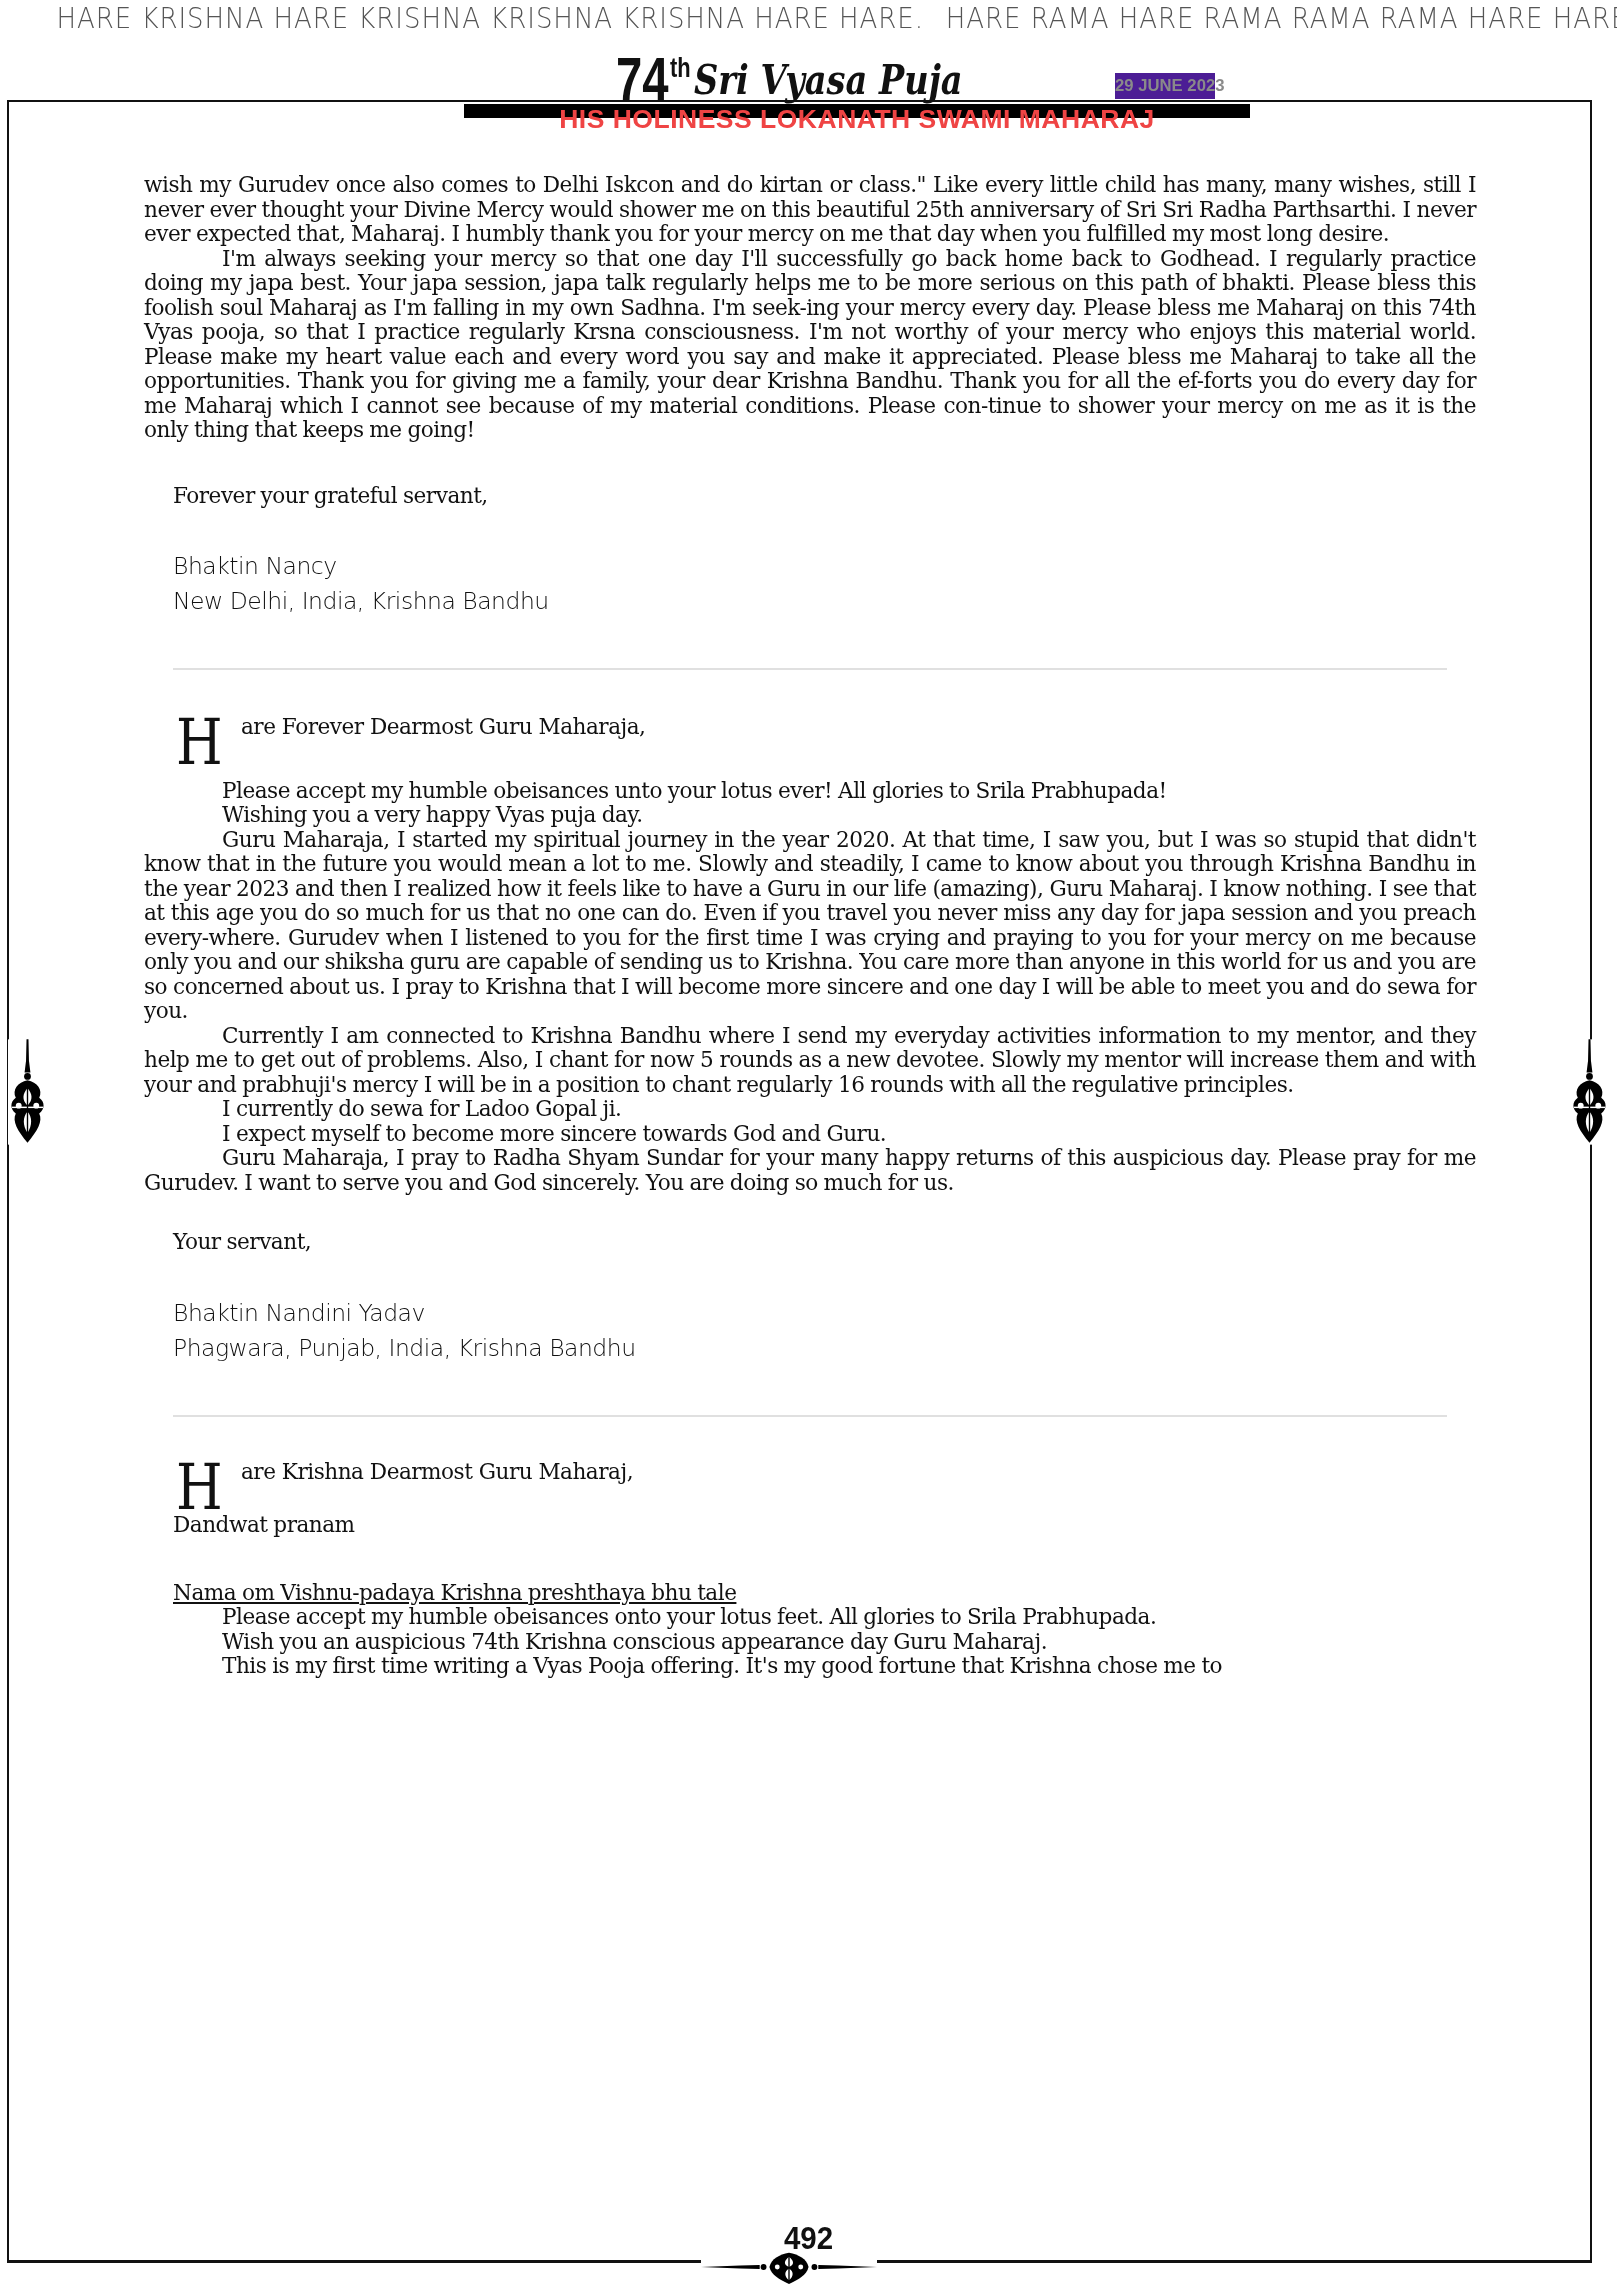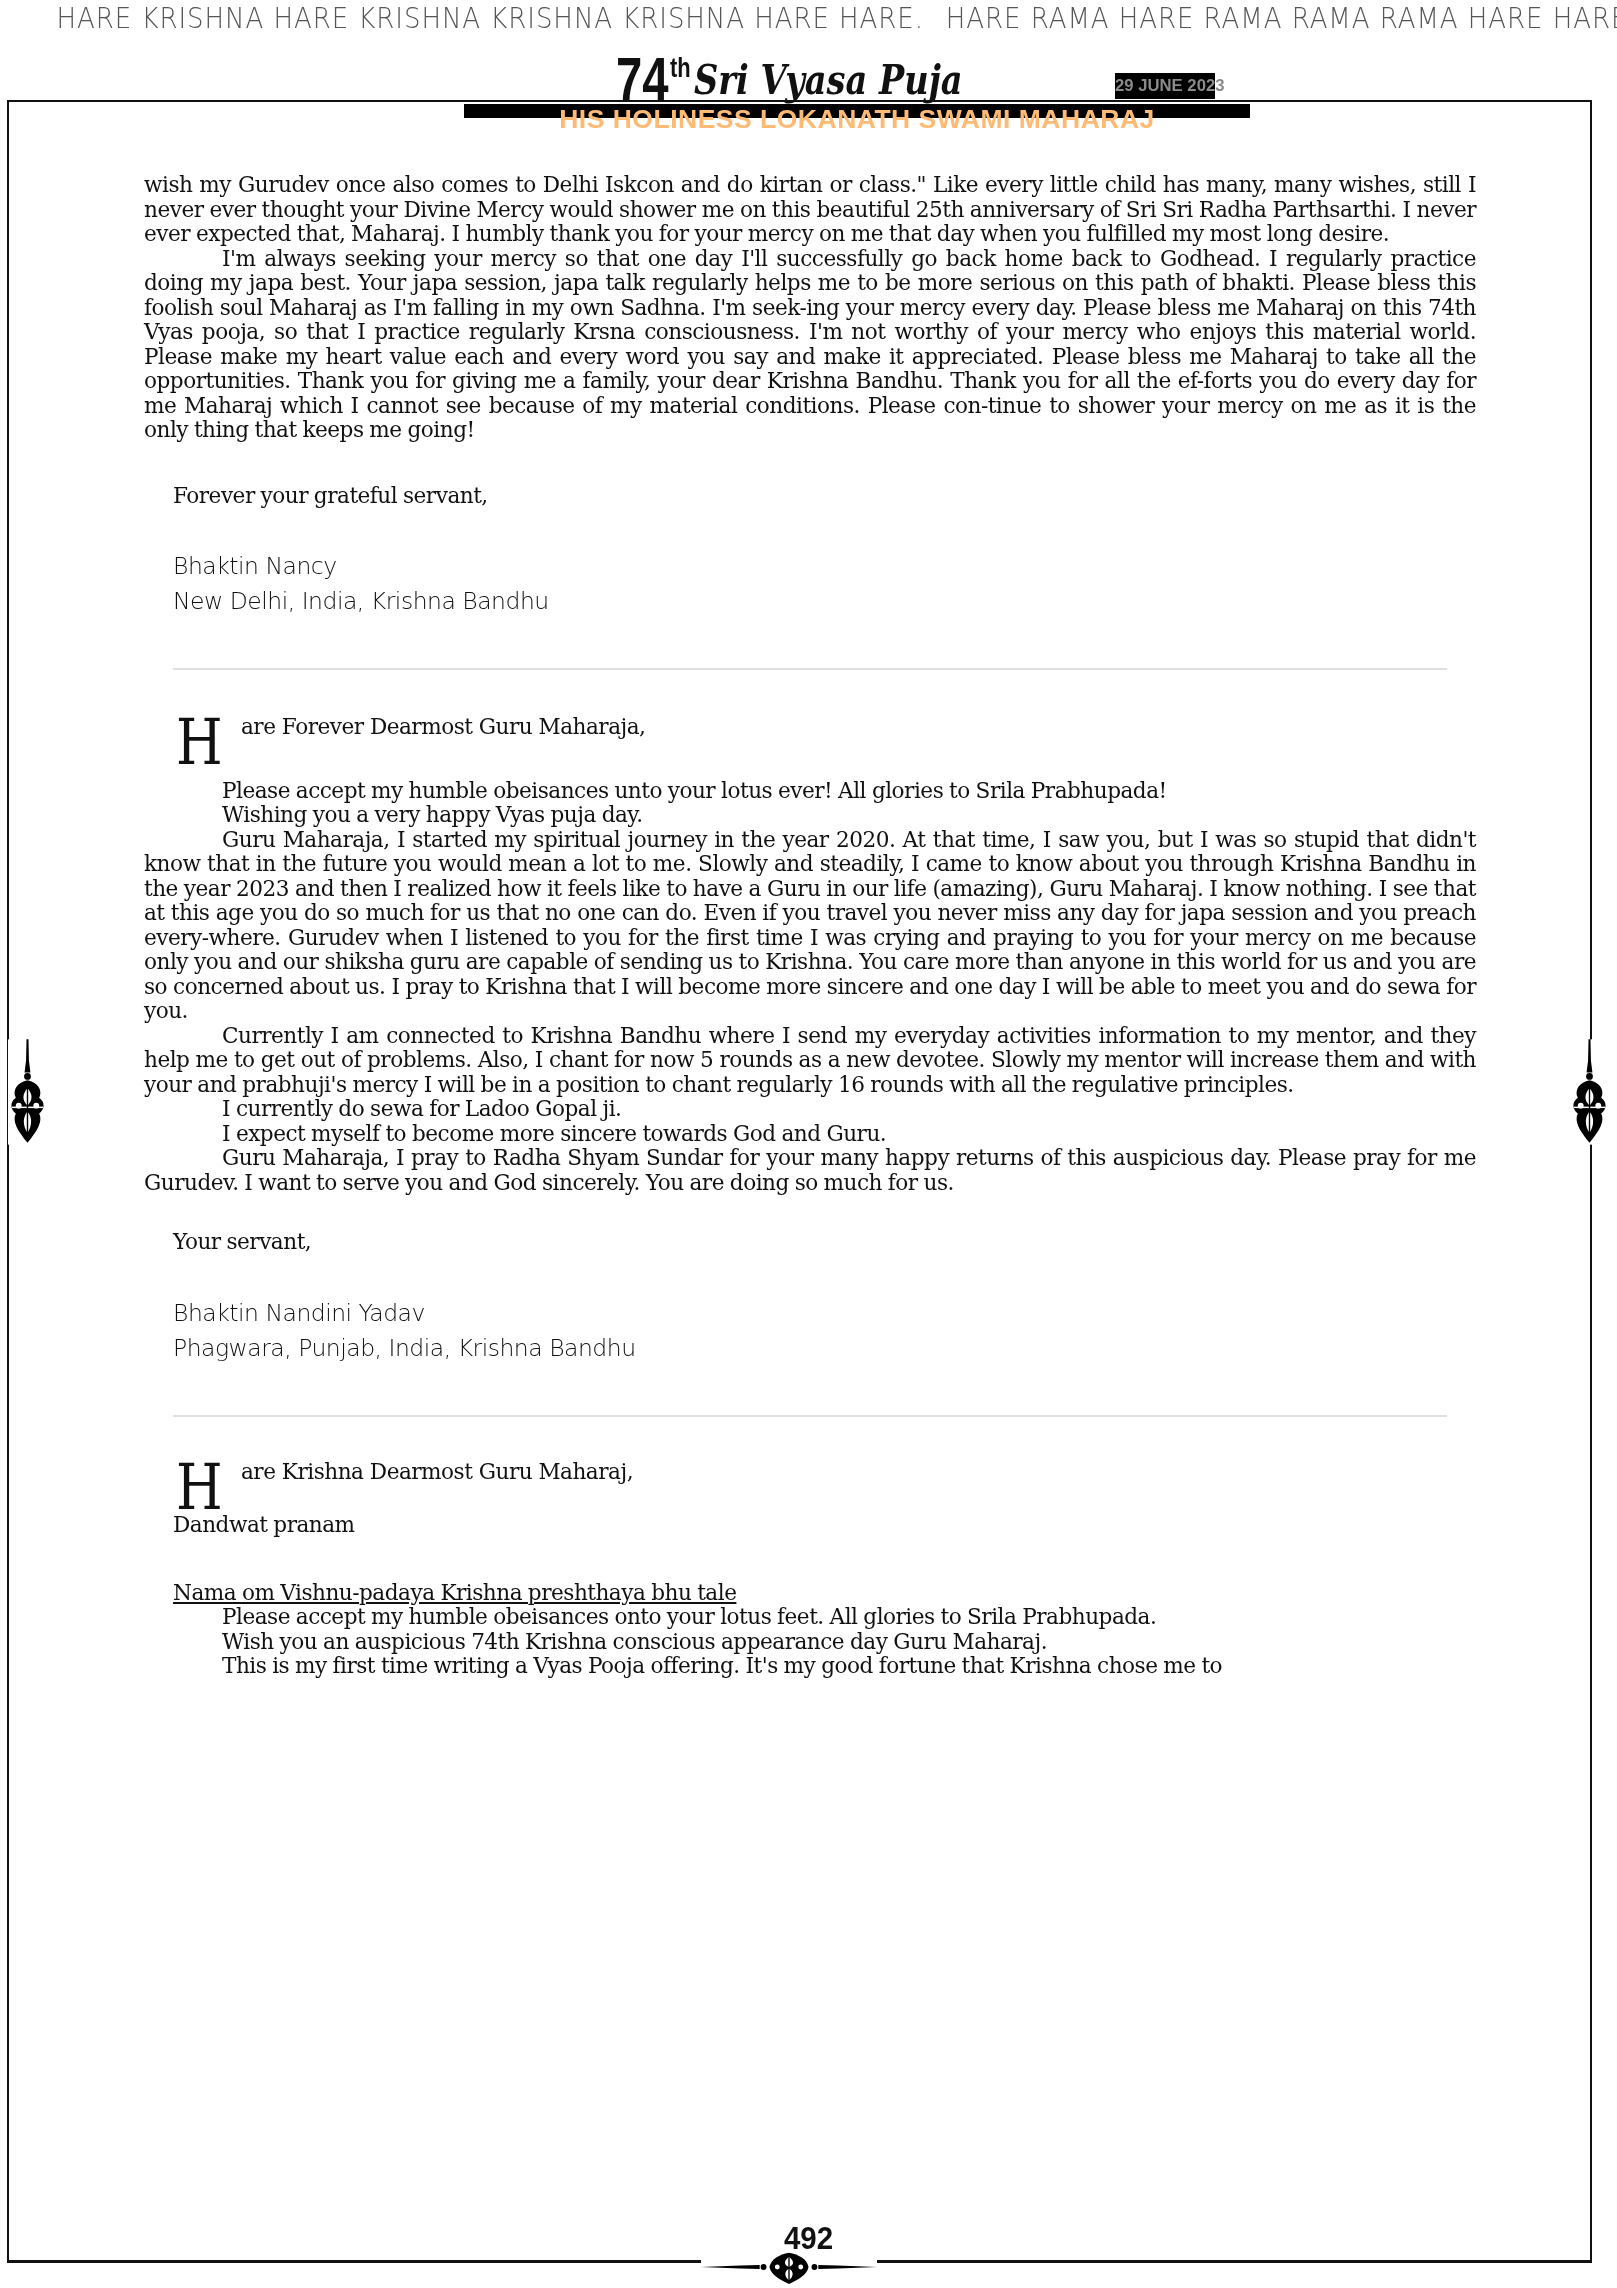--- a/index.html
+++ b/index.html
@@ -26,32 +26,32 @@
     font-size: 27.4px; vertical-align: top; position: relative; top: 3.9px; transform: scaleX(0.8);
     transform-origin: left top; margin-right: -2px;
   }
   .title-text {
     display: inline-block; font-family: "DejaVu Serif", serif; font-weight: 700;
     font-size: 41px; line-height: 61px; vertical-align: bottom; transform: scaleX(0.82);
     transform-origin: left bottom; margin-right: -49px; font-style: italic;
   }
   .date-badge {
     position: absolute; top: 73px; left: 1115px; width: 96px; height: 25.5px;
-    background: #000000; font-family: "Liberation Sans", sans-serif; font-weight: 700;
+    background: #4c1d95; font-family: "Liberation Sans", sans-serif; font-weight: 700;
     font-size: 16.7px; color: #8a8a8a; line-height: 25.5px; text-align: right; padding-right: 3.9px;
     white-space: nowrap;
   }
 
   .frame {
     position: absolute; left: 6.9px; top: 100px; width: 1585px; height: 2163px;
     border: 2.9px solid #111; box-sizing: border-box; border-bottom-width: 3.9px;
   }
   .subtitle-bar {
     position: absolute; top: 104px; left: 464px; width: 786px; height: 14px; background: #000;
-    color: #fdba74; font-family: "Liberation Sans", sans-serif; font-weight: 700; font-size: 26.5px;
+    color: #ef4444; font-family: "Liberation Sans", sans-serif; font-weight: 700; font-size: 26.5px;
     text-align: center; line-height: 31px; white-space: nowrap; letter-spacing: 0.5px;
   }
 
   .content {
     position: absolute; left: 144px; top: 173px; width: 1332px;
     font-family: "DejaVu Serif", serif; font-size: 21.6px; line-height: 24.5px;
   }
   .content p { margin: 0; text-align: justify; text-align-last: left; letter-spacing: -0.5px; word-spacing: -0.5px; }
   .content p.indent { text-indent: 78px; }
   .content p.indent-sm { text-indent: 78px; }

